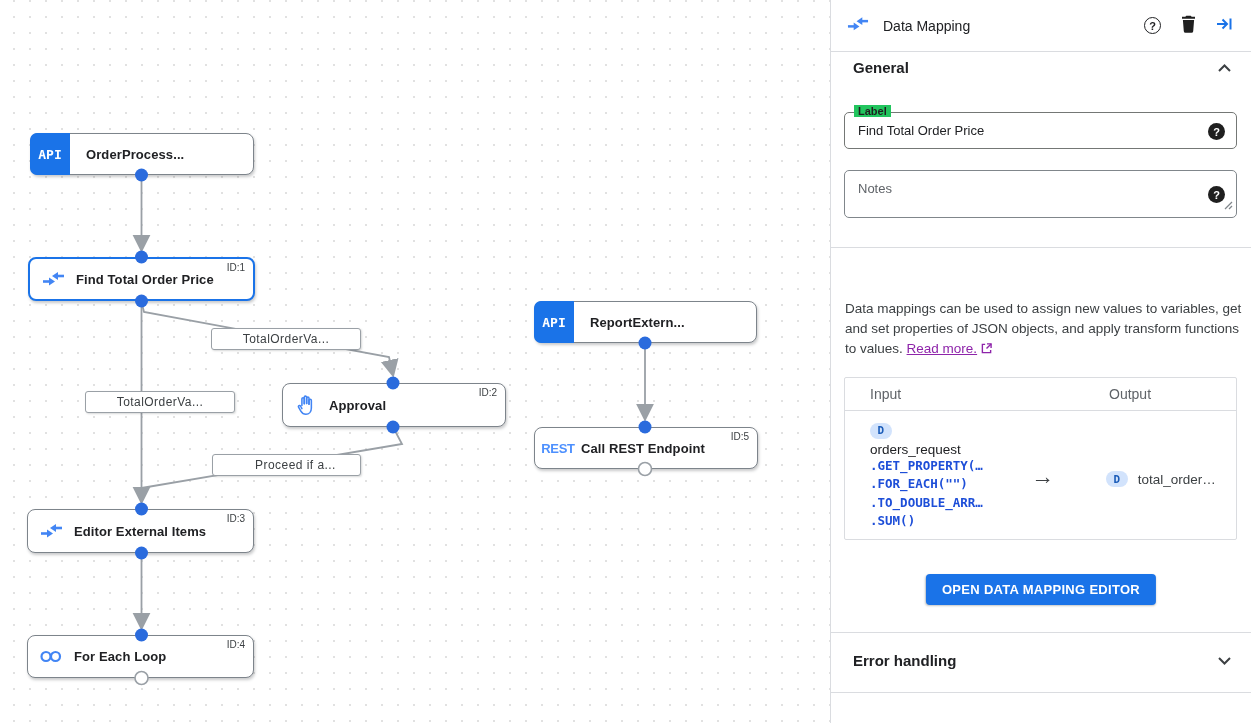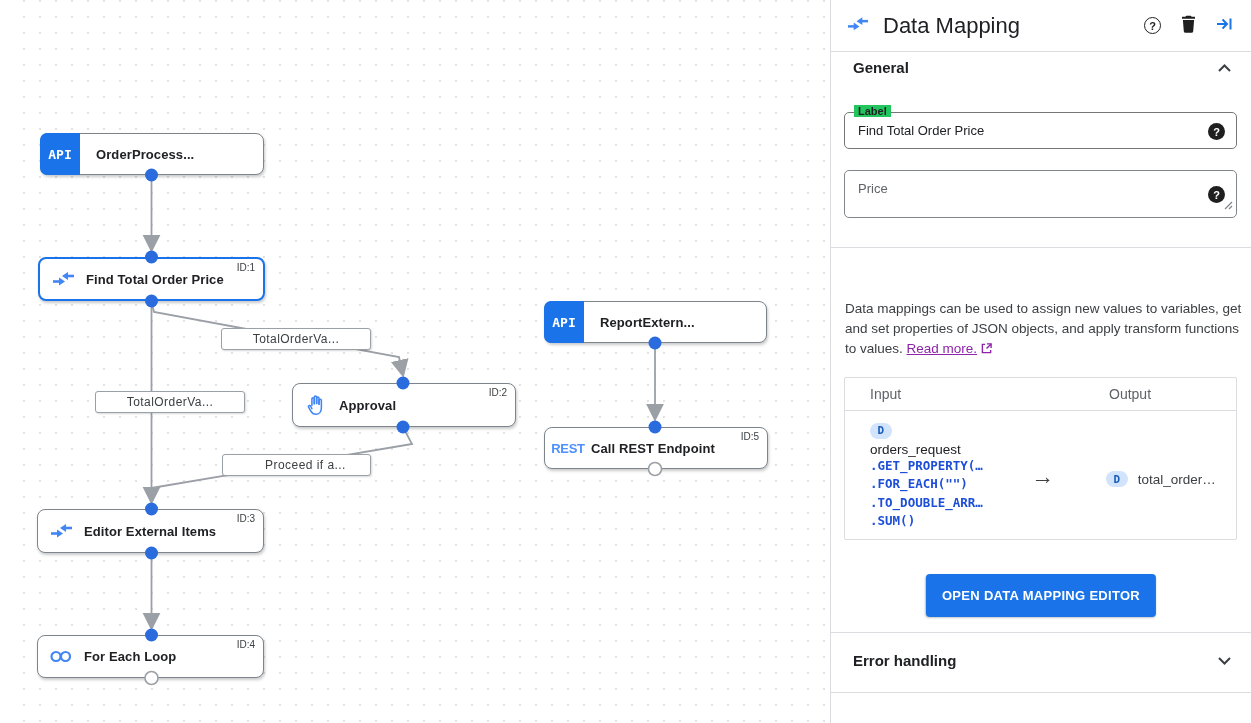--- a/index.html
+++ b/index.html
@@ -1,20 +1,20 @@
 <!DOCTYPE html>
 <html><head>
 <meta charset="utf-8">
 <style>
   * { margin:0; padding:0; box-sizing:border-box; }
   html,body { width:1251px; height:723px; font-family:"Liberation Sans", sans-serif; background:#fff; overflow:hidden; }
   .app { position:relative; width:1251px; height:723px; background:#fff; }
 
   
-  .canvas { position:absolute; left:12px; top:0; width:830px; height:723px; background:#fff;
+  .canvas { position:absolute; left:2px; top:0; width:830px; height:723px; background:#fff;
     background-image:radial-gradient(#e1e1e1 1.3px, transparent 1.3px);
     background-size:16px 16px; background-position:4px 9px; }
   .edges, .dots { position:absolute; left:0; top:0; width:830px; height:723px; }
   .edges { z-index:1; }
   .dots { z-index:4; pointer-events:none; }
 
   .node { position:absolute; z-index:3; background:#fff; border:1px solid #7d848b; border-radius:8px;
     box-shadow:1px 2px 3px rgba(60,64,67,.28); display:flex; align-items:center; }
   .node.selected { border:2px solid #1a73e8; }
   .node-title { font-size:13px; font-weight:bold; color:#202124; letter-spacing:.1px; white-space:nowrap; }
@@ -26,21 +26,21 @@
   .rest-text { color:#4d90fe; font-weight:bold; font-size:13px; letter-spacing:-.3px; font-stretch:condensed; }
 
   .edge-label { position:absolute; z-index:2; background:#fff; border:1px solid #9aa0a6; border-radius:3px;
     box-shadow:1px 1px 2px rgba(60,64,67,.2); font-size:12px; color:#3c4043; letter-spacing:.45px;
     display:flex; align-items:center; justify-content:center; }
 
   
   .panel { position:absolute; left:830px; top:0; width:421px; height:723px; background:#fff; border-left:1px solid #dadce0; }
   .panel-header { position:absolute; left:0; top:0; width:100%; height:52px; border-bottom:1px solid #dadce0;
     display:flex; align-items:center; padding:0 18px 0 16px; }
-  .panel-title { font-size:22px; color:#202124; margin-left:14px; flex:1; }
+  .panel-title { font-size:14px; color:#202124; margin-left:14px; flex:1; }
   .hdr-icons { display:flex; align-items:center; gap:20px; }
   .help-outline { width:17px; height:17px; border:1.6px solid #202124; border-radius:50%;
     font-size:11px; font-weight:bold; color:#202124; display:flex; align-items:center; justify-content:center; }
 
   .section-head { position:absolute; left:22px; right:20px; display:flex; align-items:center; justify-content:space-between; }
   .section-title { font-size:15px; font-weight:bold; color:#202124; }
   .divider { position:absolute; left:0; width:100%; height:1px; background:#dadce0; }
 
   .text-field { position:absolute; left:13px; width:393px; border:1px solid #747775; border-radius:5px; background:#fff; }
   .float-label { position:absolute; top:-8px; left:9px; background:#22c55e; padding:0 4px; font-size:11px; font-weight:bold; color:#1f1f1f; }
@@ -59,21 +59,21 @@
   .th-input { margin-left:25px; width:239px; }
   .th-output { margin-left:0; }
   .map-body { position:relative; height:129px; }
   .d-badge { display:inline-block; background:#d2e3fc; color:#1b5cb8; font-family:"DejaVu Sans Mono", monospace;
     font-size:11px; font-weight:bold; border-radius:9px; padding:1.5px 7.5px; }
   .in-var { font-size:13.5px; color:#202124; margin-top:3px; }
   .mono-line { font-family:"DejaVu Sans Mono", monospace; font-size:12.5px; font-weight:bold; color:#1d4ed8; line-height:18.5px; white-space:pre; }
   .caption { position:absolute; left:13px; width:400px; font-size:11.5px; color:#5f6368; }
   .blue-btn { position:absolute; left:50%; transform:translateX(-50%); background:#1a73e8; color:#fff; border:none;
     font-family:"Liberation Sans", sans-serif; font-size:13px; font-weight:bold; letter-spacing:.3px;
-    padding:14px 16px; border-radius:4px; box-shadow:0 1px 2px rgba(60,64,67,.3); cursor:pointer; white-space:nowrap; }
+    padding:8px 16px; border-radius:4px; box-shadow:0 1px 2px rgba(60,64,67,.3); cursor:pointer; white-space:nowrap; }
 </style>
 </head>
 <body>
 
 <div class="app">
 
   <div class="canvas">
 
     <svg class="edges">
       <defs>
@@ -213,21 +213,21 @@
         </svg>
     </div>
 
     <div class="text-field" style="top:112px; height:37px;">
       <span class="float-label">Label</span>
       <div class="field-value">Find Total Order Price</div>
       <span class="help-filled" style="top:10px;">?</span>
     </div>
 
     <div class="text-field" style="top:170px; height:48px; border-color:#80868b;">
-      <div class="placeholder">Price</div>
+      <div class="placeholder">Notes</div>
       <span class="help-filled" style="top:15px;">?</span>
       <span class="resize-handle">
         <svg width="9" height="9" viewBox="0 0 9 9" stroke="#80868b" stroke-width="1.2">
             <line x1="8" y1="1" x2="1" y2="8"></line>
             <line x1="8" y1="5" x2="5" y2="8"></line>
           </svg>
       </span>
     </div>
 
     <div class="divider" style="top:247px;"></div>

